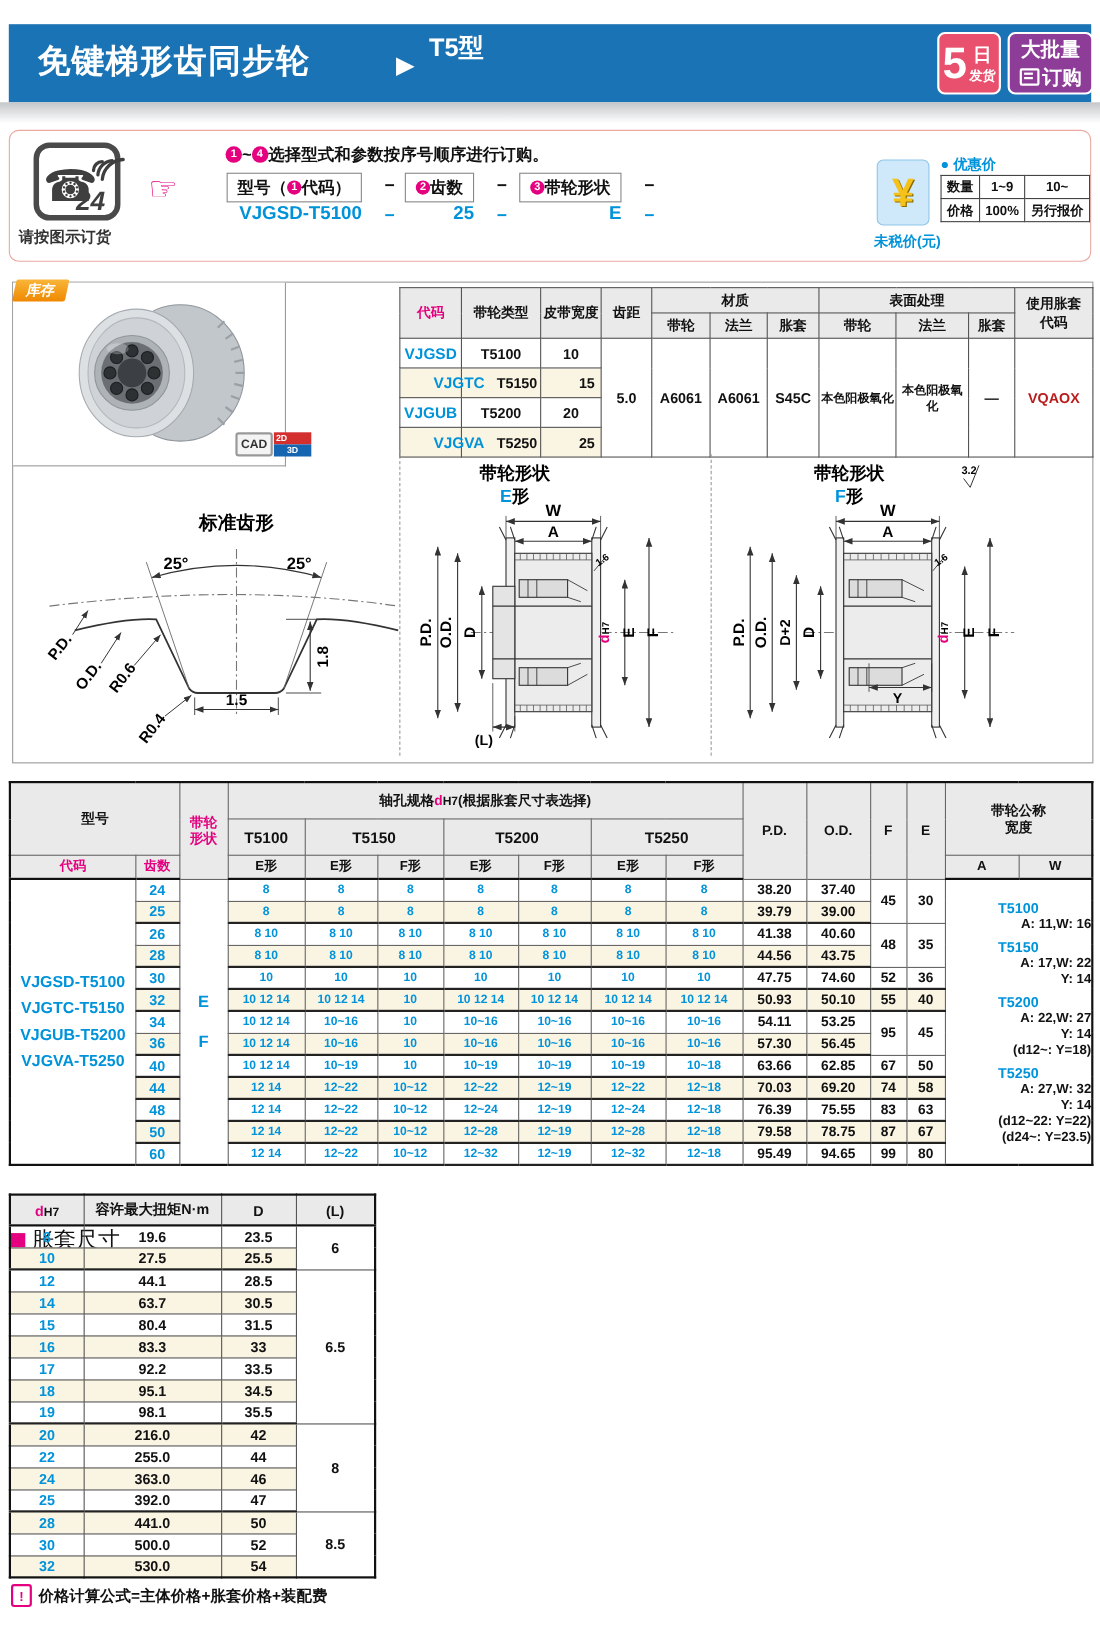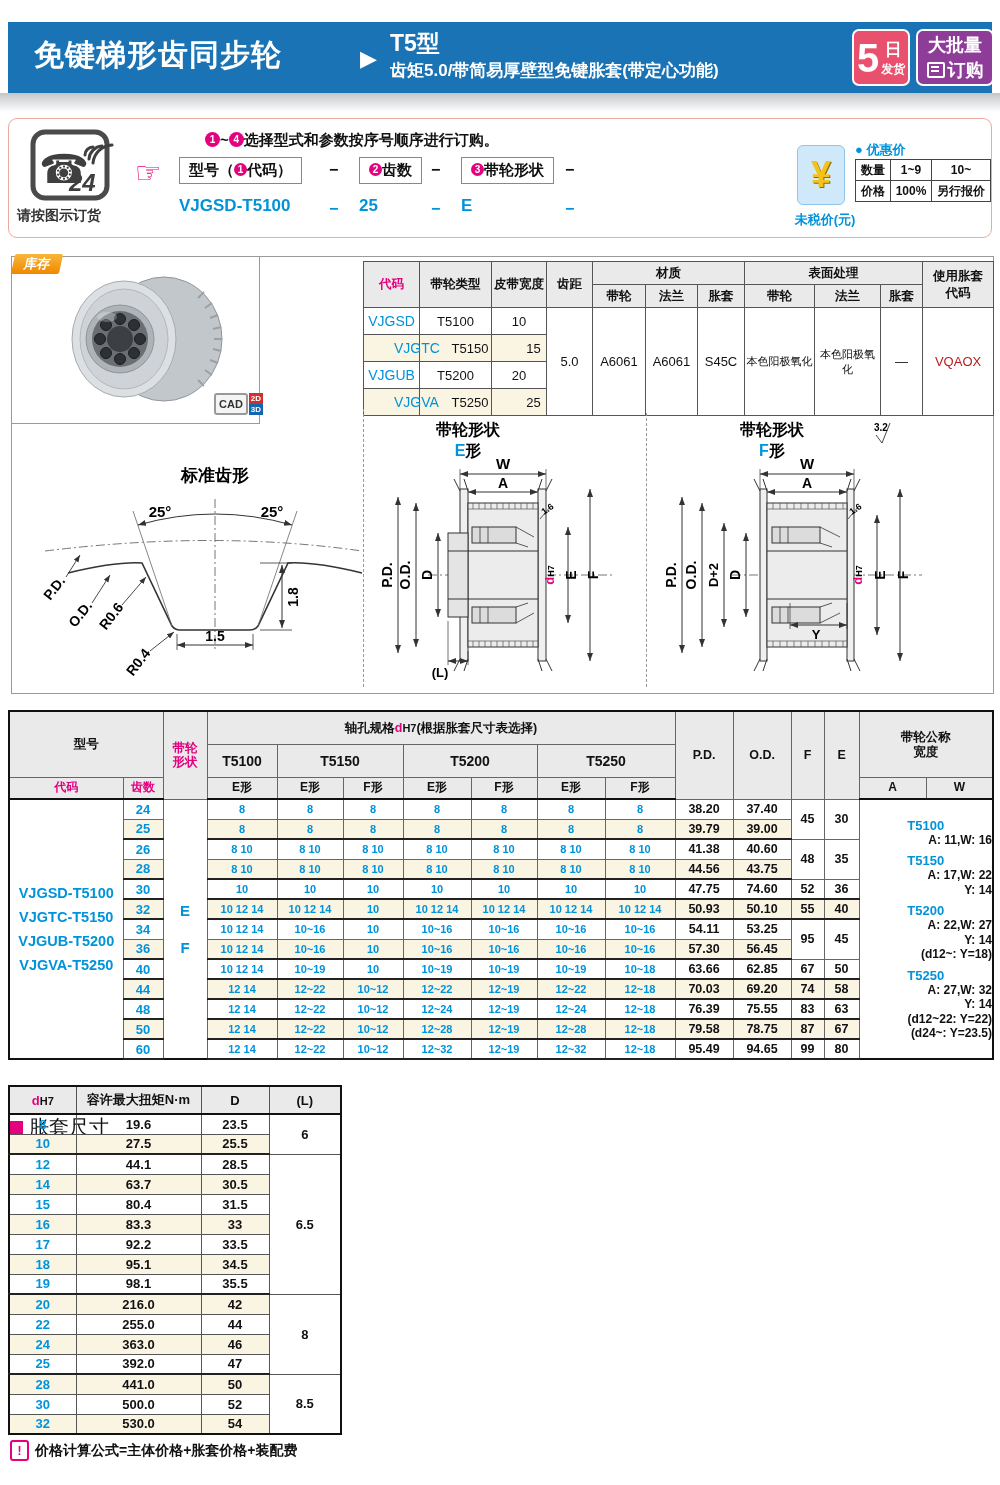--- a/index.html
+++ b/index.html
@@ -29,21 +29,21 @@
         background-size:8px 2px;background-position:2px 2px,2px 6px;background-repeat:no-repeat;}
   .graystrip{left:0;top:93px;width:1000px;height:19px;background:linear-gradient(#c3c6c9,#ffffff);}
   
   .order-box{left:8px;top:118px;width:982px;height:118px;border:1px solid #eba9a2;border-radius:9px;background:#fff;}
   .phone-cap{left:8px;top:88px;width:120px;font-size:14px;font-weight:bold;color:#333;}
   .hand{left:126px;top:36px;font-size:30px;color:#e4007f;font-weight:bold;}
   .instr{left:196px;top:12px;font-size:15px;font-weight:bold;}
   .cnum{display:inline-flex;width:15px;height:15px;border-radius:50%;background:#e4007f;color:#fff;
         font-size:10px;font-weight:bold;align-items:center;justify-content:center;vertical-align:2px;}
   .pn-row{left:170px;top:38px;display:flex;align-items:flex-start;}
-  .pn-col{display:flex;flex-direction:column;align-items:flex-start;gap:12px;}
+  .pn-col{display:flex;flex-direction:column;align-items:flex-end;gap:0;}
   .pn-box{border:1px solid #888;padding:3px 9px;font-size:15px;font-weight:bold;white-space:nowrap;background:#fff;}
   .pn-sep{width:30px;text-align:center;font-weight:bold;font-size:16px;padding-top:4px;}
   .pn-sep .v{color:#0093da;}
   .pn-val{font-size:17px;font-weight:bold;color:#0093da;}
   .small-h7{font-size:11px;}
   .yen-box{left:788px;top:26px;width:46px;height:58px;background:#cfe9fa;border:1px solid #8ec6ea;border-radius:6px;
            display:flex;align-items:center;justify-content:center;font-size:36px;font-weight:bold;color:#f6c21a;
            text-shadow:1px 1px 0 #8a6d00;}
   .yen-cap{left:776px;top:92px;font-size:13px;font-weight:bold;color:#0093da;width:80px;text-align:center;}
   .disc-label{left:846px;top:22px;font-size:13px;font-weight:bold;color:#0093da;}
@@ -51,25 +51,25 @@
   .price-table td{border:1px solid #444;font-size:12px;font-weight:bold;text-align:center;height:20px;background:#fff;padding:0 2px;white-space:nowrap;}
   
   .big-box{left:11px;top:256px;width:981px;height:436px;border:1px solid #9a9a9a;background:#fff;}
   .photo-box{left:0;top:0;width:247px;height:166px;border-right:1px solid #9a9a9a;border-bottom:1px solid #9a9a9a;background:#fff;}
   .stock-badge{left:1px;top:-3px;padding:1px 11px;background:linear-gradient(#f9b63a,#ef8800);color:#fff;
                font-size:13px;font-weight:bold;transform:skewX(-12deg);border-radius:2px;}
   .cad-badge{left:202px;top:136px;display:flex;align-items:stretch;font-weight:bold;}
   .cad-main{border:2px solid #999;border-radius:3px;background:#f4f4f4;color:#333;font-size:11px;padding:3px 3px;display:flex;align-items:center;}
   .cad-col{display:flex;flex-direction:column;margin-left:1px;}
   .cad-2d{background:#d32f2f;color:#fff;font-size:8px;padding:0 2px;line-height:11px;}
-  .cad-3d{background:#1565b0;color:#fff;font-size:8px;padding:0 2px;line-height:11px;}
+  .cad-3d{background:#1565b0;color:#fff;font-size:8px;padding:0 12px;line-height:11px;}
   .spec-table{left:351px;top:4px;width:630px;}
   .spec-table th,.spec-table td{border:1px solid #555;text-align:center;vertical-align:middle;}
   .spec-table th{background:#eaeaea;font-size:12.5px;height:20px;font-weight:bold;}
-  .spec-table td{font-size:13px;font-weight:normal;height:24px;background:#fff;}
+  .spec-table td{font-size:13px;font-weight:bold;height:24px;background:#fff;}
   .spec-table td.code{color:#0093da;font-size:14px;}
   .spec-table td.surf{font-size:11px;}
   .spec-table td.alt{background:#faf4e3;padding-left:30px;}
   .spec-table td.use{color:#b91c1c;font-size:13px;}
   .dash-v{border-left:1px dashed #999;width:0;}
   svg text{font-family:"Liberation Sans","DejaVu Sans",sans-serif;}
   
   .main-table{left:8px;top:710px;width:984px;border:2px solid #111;}
   .main-table th,.main-table td{border:1px solid #666;text-align:center;vertical-align:middle;padding:0;}
   .main-table thead th{background:#eaeaea;font-size:12.5px;font-weight:bold;line-height:1.15;}
@@ -110,21 +110,20 @@
 </style>
 </head>
 <body>
 
 <div id="page">
 
   <div class="abs topbar">
     <span class="abs main-title">免键梯形齿同步轮</span>
     <span class="abs arrow">▶</span>
     <span class="abs type-label">T5型</span>
-    <span class="abs subtitle">齿矩5.0/带简易厚壁型免键胀套(带定心功能)</span>
     <div class="abs badge badge-pink">
       <span class="b5">5</span>
       <span class="bcol">
         <span class="bday">日</span>
         <span class="bship">发货</span>
       </span>
     </div>
     <div class="abs badge badge-purple">
       <span class="l1">大批量</span>
       <span class="l2">

